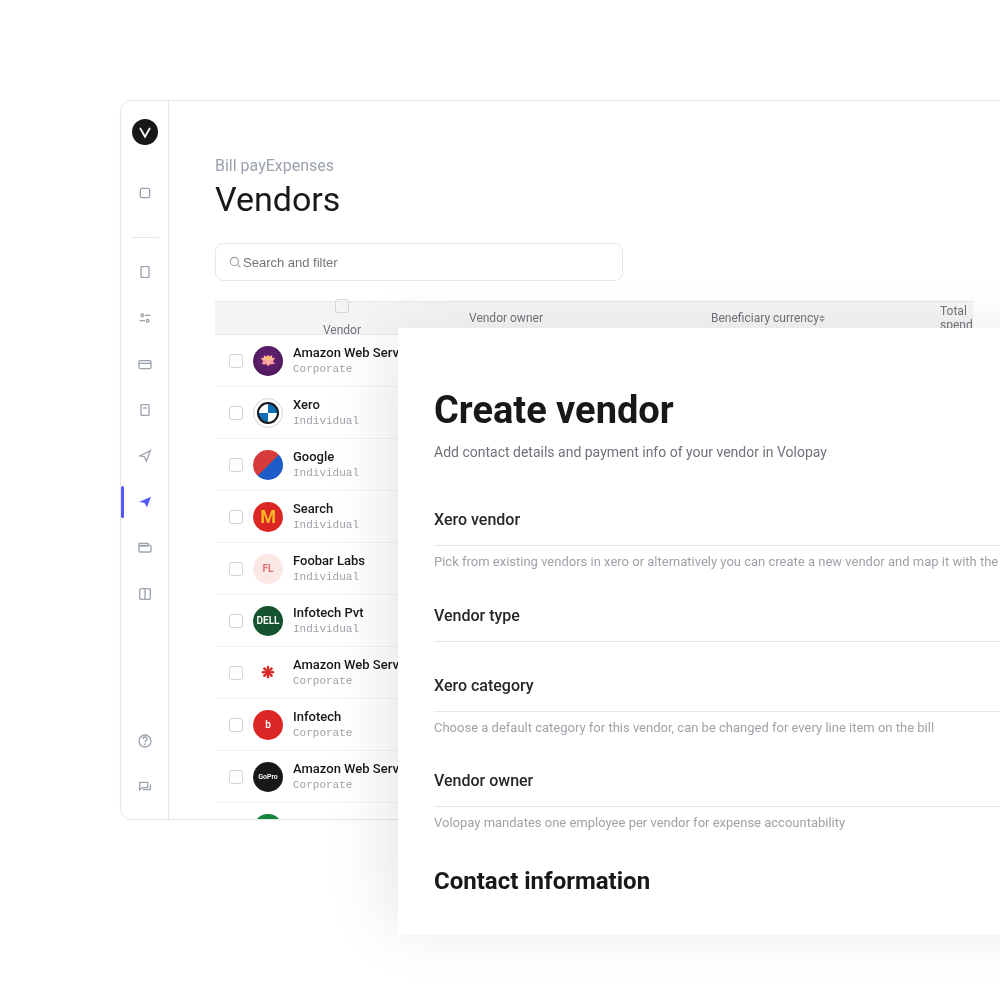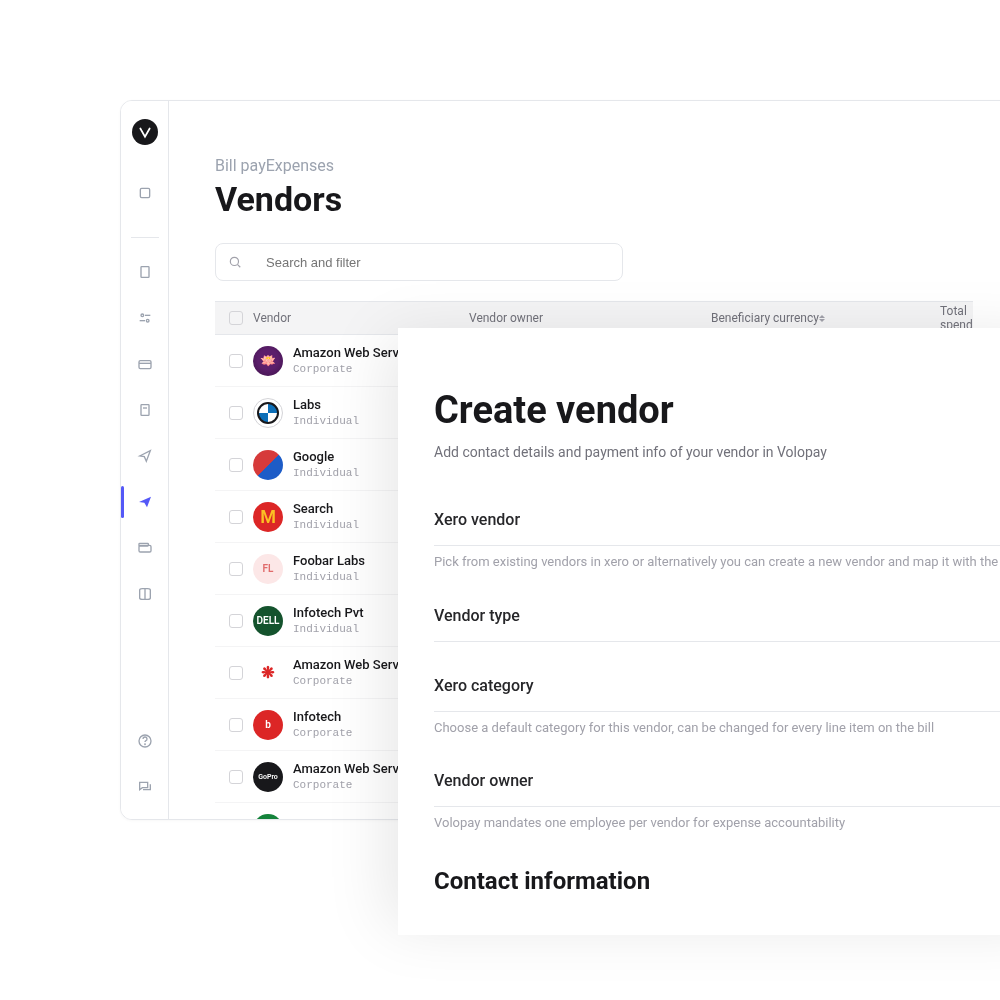--- a/index.html
+++ b/index.html
@@ -47,44 +47,44 @@
   margin-bottom: 28px;
 }
 .nav-group { width: 100%; display: flex; flex-direction: column; align-items: center; gap: 22px; padding-top: 8px; }
 .nav-divider { width: 28px; height: 1px; background: #e5e7eb; margin: 10px 0 0 0; }
 .nav-item { width: 32px; height: 24px; display: flex; align-items: center; justify-content: center; color: #9ca3af; cursor: pointer; position: relative; }
 .nav-item.active { color: #5458f7; }
 .nav-item.active::before { content:''; position:absolute; left:-8px; top:-4px; bottom:-4px; width:3px; border-radius:3px; background:#5458f7; }
 .nav-bottom { margin-top: auto; margin-bottom: 20px; display:flex; flex-direction:column; align-items:center; gap:22px; }
 .main { flex: 1; padding: 55px 46px 0 46px; overflow: hidden; }
 .breadcrumb { font-size: 16px; color: #9ca3af; margin-bottom: 4px; }
-.page-title { font-size: 34px; font-weight: 700; color: #18181b; margin-bottom: 24px; }
+.page-title { font-size: 34px; font-weight: 400; color: #18181b; margin-bottom: 24px; }
 .search-box {
   width: 408px;
   height: 38px;
   border: 1px solid #e5e7eb;
   border-radius: 8px;
   display: flex;
   align-items: center;
   padding: 0 12px;
-  gap: 24px;
+  gap: 1px;
   margin-bottom: 20px;
 }
 .search-box input { border: none; outline: none; font-size: 13px; color: #a1a1aa; flex: 1; background: transparent; }
 .table-header {
   display: flex;
   align-items: center;
   height: 34px;
   background: #f4f4f5;
   border-top: 1px solid #e5e7eb;
   border-bottom: 1px solid #e5e7eb;
   font-size: 12px;
   color: #71717a;
 }
-.col-vendor { width: 240px; display:flex; align-items:center; gap:10px; padding-left:14px; }
+.col-vendor { width: 240px; display:flex; align-items:center; gap:10px; padding-left:14px;flex-direction:column; }
 .col-owner { width: 242px; padding-left:14px; }
 .col-currency { width: 229px; padding-left:14px; display:flex; align-items:center; justify-content:flex-start; padding-right:10px; }
 .col-spend { flex:1; padding-left:14px; }
 .header-checkbox { width:14px; height:14px; border:1.5px solid #d4d4d8; border-radius:3px; }
 .row {
   display: flex;
   align-items: center;
   height: 52px;
   border-bottom: 1px solid #f4f4f5;
 }
@@ -250,21 +250,21 @@
         <span class="vendor-name">Amazon Web Services</span>
         <span class="vendor-type">Corporate</span>
       </div>
     </div>
         </div>
         <div class="row">
     <div class="row-check"></div>
     <div class="vendor-cell">
       <div class="vendor-logo lg-bmw"></div>
       <div class="vendor-info">
-        <span class="vendor-name">Labs</span>
+        <span class="vendor-name">Xero</span>
         <span class="vendor-type">Individual</span>
       </div>
     </div>
         </div>
         <div class="row">
     <div class="row-check"></div>
     <div class="vendor-cell">
       <div class="vendor-logo lg-google"></div>
       <div class="vendor-info">
         <span class="vendor-name">Google</span>

